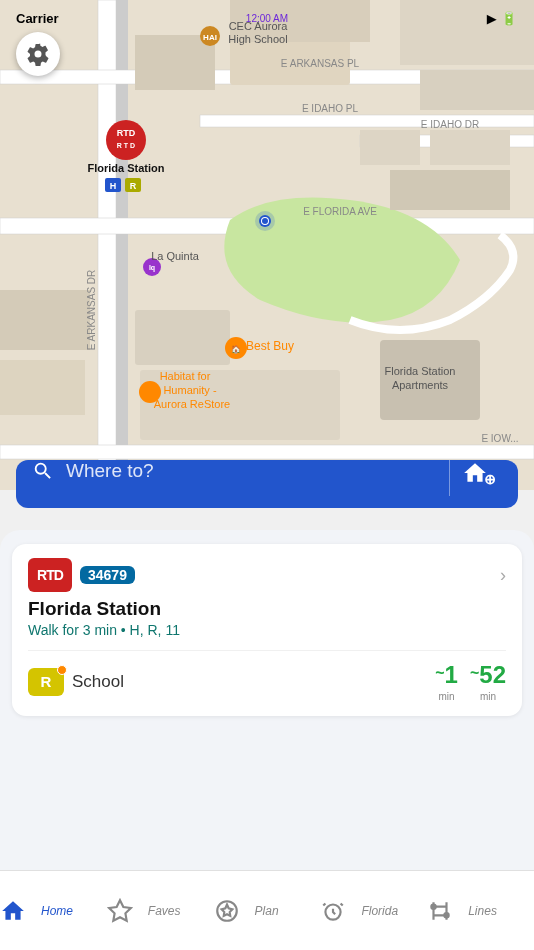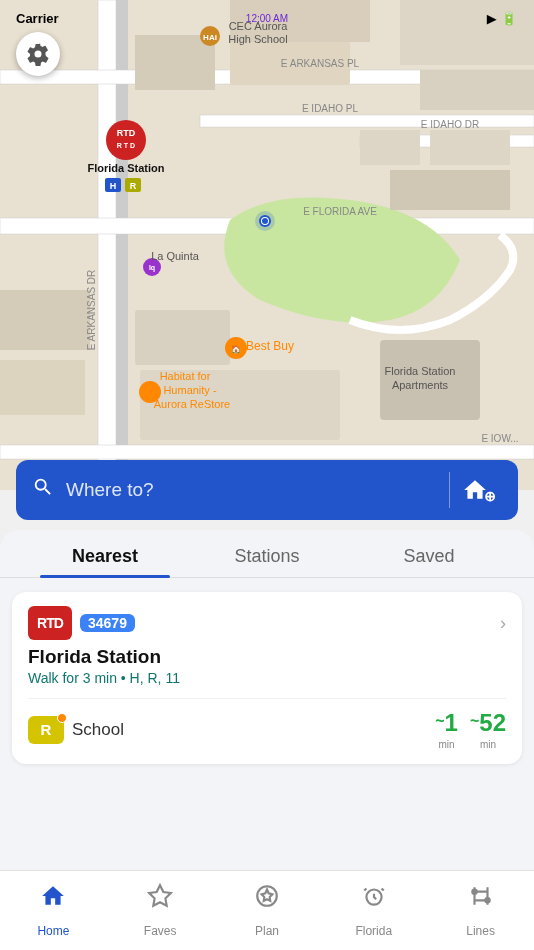--- a/index.html
+++ b/index.html
@@ -86,23 +86,23 @@
       position: absolute;
       top: 460px;
       left: 0; right: 0;
       z-index: 60;
       padding: 0 16px;
     }
     .search-bar {
       background: #2255cc;
       border-radius: 12px;
       display: flex;
-      align-items: center;
+      align-items: flex-start;
       padding: 0 16px;
-      height: 60px;
+      height: 48px;
       gap: 12px;
     }
     .search-icon-wrap {
       color: white;
       font-size: 22px;
     }
     .search-input-text {
       flex: 1;
       color: rgba(255,255,255,0.85);
       font-size: 19px;
@@ -211,21 +211,21 @@
       width: 44px;
       height: 34px;
       display: flex;
       align-items: center;
       justify-content: center;
       letter-spacing: -1px;
     }
 
     
     .stop-badge {
-      background: #3b82f6;
+      background: #0369a1;
       color: white;
       font-size: 14px;
       font-weight: 600;
       border-radius: 6px;
       padding: 1px 8px;
     }
 
     .chevron-right {
       color: #aaa;
       font-size: 18px;
@@ -319,25 +319,26 @@
       height: 80px;
       background: white;
       display: flex;
       align-items: center;
       justify-content: space-around;
       border-top: 1px solid #e0e0e0;
       z-index: 200;
     }
     .nav-item {
       display: flex;
-      flex-direction: column;
+      flex-direction: row;
       align-items: center;
       gap: 15px;
       cursor: pointer;
       flex: 1;
+      font-style: italic;
     }
     .nav-label {
       font-size: 12px;
       color: #888;
     }
     .nav-item.active .nav-label {
       color: #2255cc;
     }
   </style>
 </head>
@@ -461,25 +462,20 @@
       <svg width="26" height="26" viewBox="0 0 24 24" fill="white">
         <path d="M10 20v-6h4v6h5v-8h3L12 3 2 12h3v8z"></path>
       </svg>
       <span class="plus-badge">⊕</span>
     </div>
   </div>
 </div>
 
 <div class="bottom-sheet">
 
-  <div class="tabs-row">
-    <div class="tab-item active">Nearest</div>
-    <div class="tab-item">Stations</div>
-    <div class="tab-item">Saved</div>
-  </div>
 
   <div class="content-area">
     <div class="station-card">
 
       <div class="card-top-row">
         <div class="card-top-left">
           <div class="rtd-logo">RTD</div>
           <div class="stop-badge">34679</div>
         </div>
         <span class="chevron-right">›</span>

